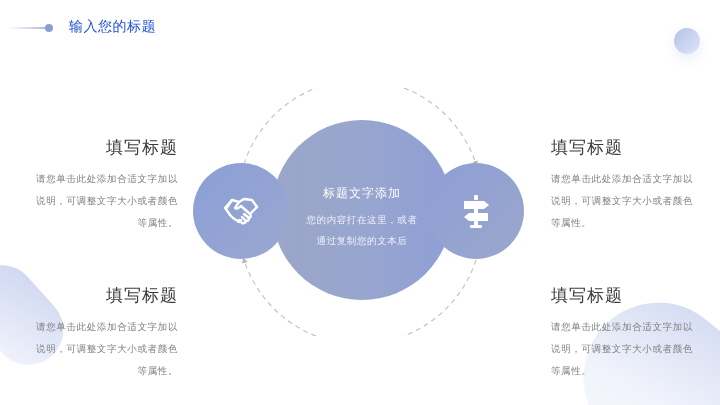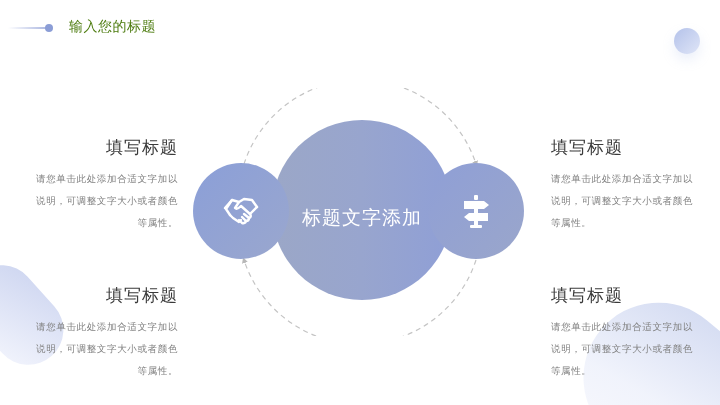--- a/index.html
+++ b/index.html
@@ -8,21 +8,21 @@
 
     .header-line {
       position: absolute; left: 8px; top: 27px; width: 40px; height: 2px;
       background: linear-gradient(90deg, rgba(139,157,214,0) 0%, #a9b5e0 100%);
     }
     .header-dot {
       position: absolute; left: 45px; top: 24px; width: 8px; height: 8px; border-radius: 50%;
       background: #8b9dd6;
     }
     .page-title {
-      position: absolute; left: 69px; top: 18px; font-size: 14px; color: #4d7c0f; letter-spacing: 0.5px;
+      position: absolute; left: 69px; top: 18px; font-size: 14px; color: #1d4ed8; letter-spacing: 0.5px;
     }
 
     .deco-top-right {
       position: absolute; left: 674px; top: 28px; width: 26px; height: 26px; border-radius: 50%;
       background: linear-gradient(135deg, #b4c2ea 0%, #dfe5f7 100%);
       box-shadow: 0 6px 12px rgba(180,194,234,0.25);
     }
     .deco-bottom-left {
       position: absolute; left: -40px; top: 280px; width: 110px; height: 70px; border-radius: 35px;
       background: linear-gradient(160deg, #cdd5f0 0%, #f3f5fd 100%);
@@ -57,21 +57,21 @@
     .circle-left {
       left: 193px; top: 163px; width: 96px; height: 96px;
       background: linear-gradient(135deg, #8b9fd8 0%, #9aa7ce 100%);
       z-index: 3; display: flex; align-items: center; justify-content: center;
     }
     .circle-right {
       left: 428px; top: 163px; width: 96px; height: 96px;
       background: linear-gradient(135deg, #8f9fd6 0%, #9aa6cb 100%);
       z-index: 3; display: flex; align-items: center; justify-content: center;
     }
-    .center-title { color: #ffffff; font-size: 19px; letter-spacing: 1px; margin-top: 16px; }
+    .center-title { color: #ffffff; font-size: 12px; letter-spacing: 1px; margin-top: 16px; }
     .center-desc { color: #eef1fb; font-size: 9.5px; line-height: 21px; letter-spacing: 0.6px; text-align: center; width: 112px; margin-top: 7px; }
 
     .icon svg { display: block; }
   </style>
 </head>
 <body>
 
 <div class="deco-bottom-left"></div>
 <div class="deco-bottom-right"></div>
 <div class="deco-top-right"></div>
@@ -87,20 +87,21 @@
     </marker>
   </defs>
 
   <path d="M 8 76 A 122 122 0 0 1 240 76" fill="none" stroke="#c4c4c4" stroke-width="1.2" stroke-dasharray="5 4" marker-end="url(#arr)"></path>
 
   <path d="M 240 172 A 122 122 0 0 1 8 172" fill="none" stroke="#c4c4c4" stroke-width="1.2" stroke-dasharray="5 4" marker-end="url(#arr)"></path>
 </svg>
 
 <div class="circle circle-main">
   <div class="center-title">标题文字添加</div>
+  <div class="center-desc">您的内容打在这里，或者通过复制您的文本后</div>
 </div>
 
 <div class="circle circle-left">
   <span class="icon">
     <svg width="38" height="30" viewBox="0 0 38 30" fill="none" stroke="#ffffff" stroke-width="2.4" stroke-linejoin="round" stroke-linecap="round">
       <path d="M3 12 L10 4 L17 6 L22 3 L30 4 L35 11"></path>
       <path d="M10 4 L4 13 L8 19"></path>
       <path d="M8 19 L11 22 L14 24 L17 26 L19 24"></path>
       <path d="M17 6 L13 12 Q15 14 19 10 L28 18 Q30 21 27 22 L22 18"></path>
       <path d="M27 22 Q27 25 24 25 L20 21"></path>

